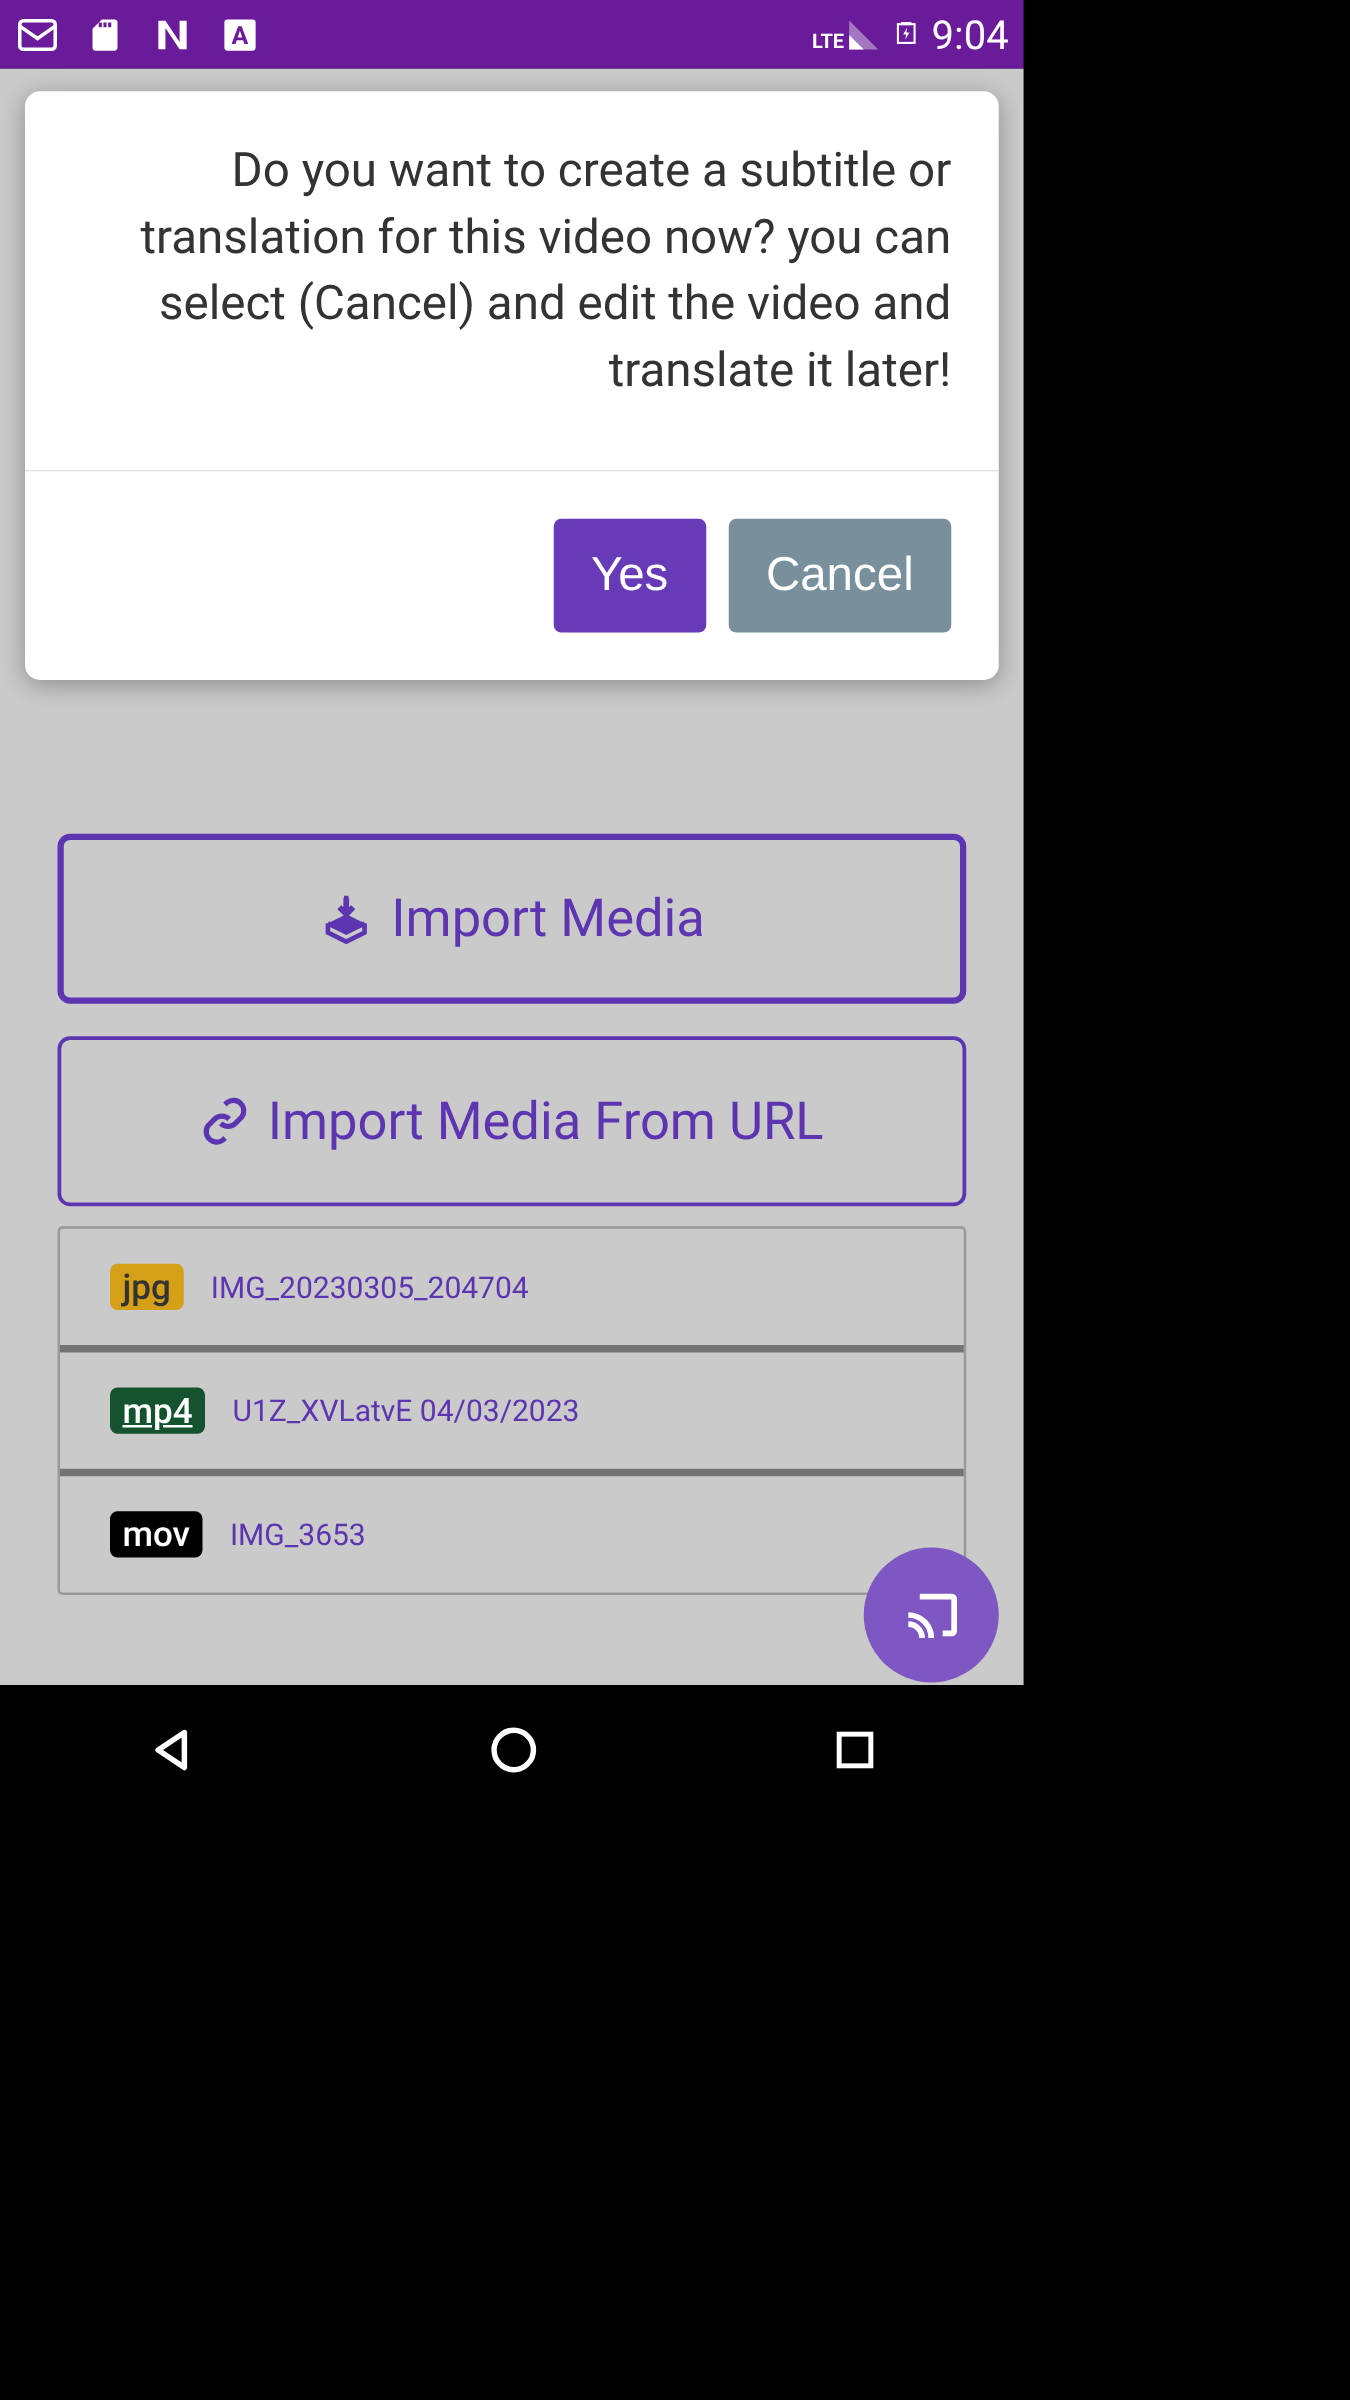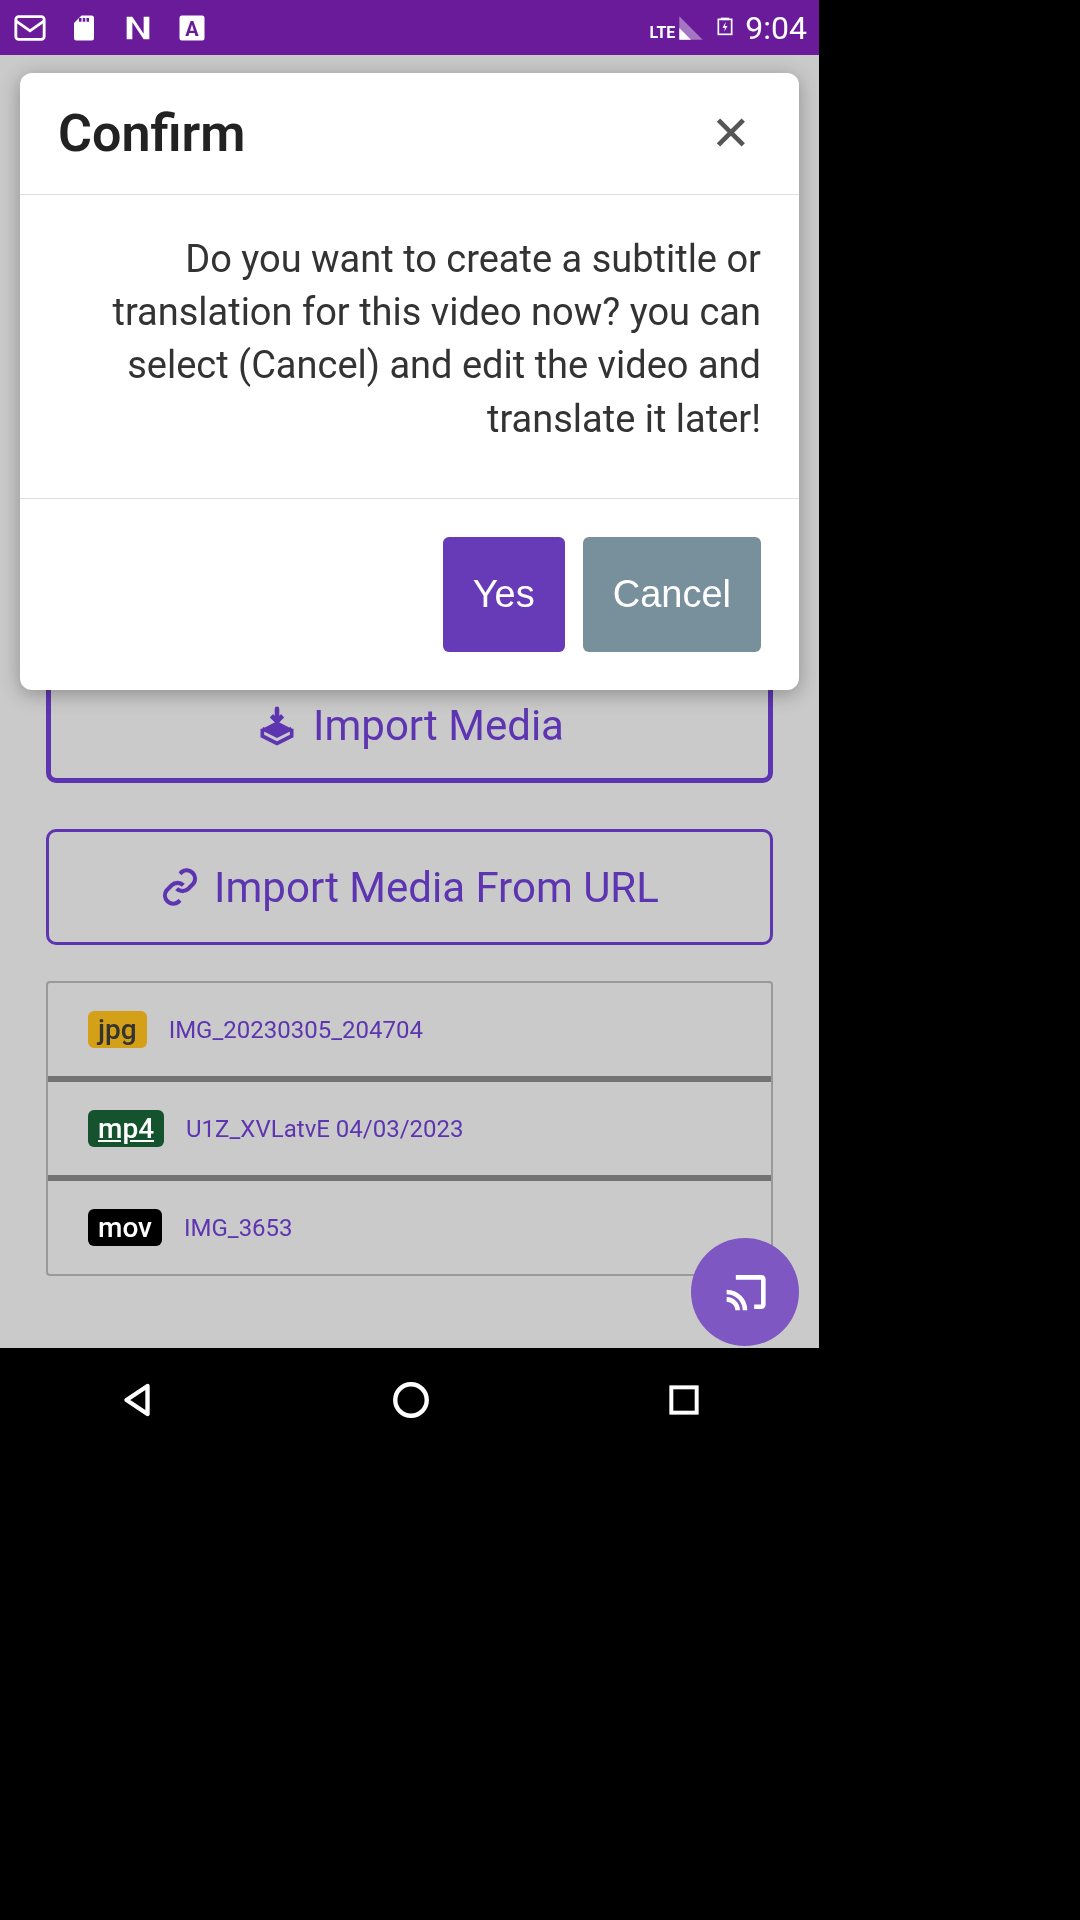--- a/index.html
+++ b/index.html
@@ -100,21 +100,21 @@
       border-bottom: 1px solid #e0e0e0;
       text-align: right;
     }
     .modal-footer {
       display: flex;
       justify-content: flex-end;
       gap: 18px;
       padding: 38px 38px;
     }
     .btn {
-      padding: 36px 30px;
+      padding: 24px 30px;
       font-size: 38px;
       border: none;
       border-radius: 6px;
       cursor: pointer;
     }
     .btn-yes {
       background: #673ab7;
       color: white;
     }
     .btn-cancel {
@@ -124,21 +124,21 @@
     .bg-button {
       margin: 0 46px;
       border: 3px solid #5e35b1;
       border-radius: 10px;
       display: flex;
       align-items: center;
       justify-content: center;
       gap: 14px;
       color: #5e35b1;
       font-size: 42px;
-      height: 116px;
+      height: 136px;
       background: transparent;
       margin-bottom: 38px;
     }
     .bg-button-thick {
       border-width: 5px;
       position: absolute;
       left: 0;
       right: 0;
       top: 612px;
     }
@@ -299,24 +299,20 @@
   </div>
 
   <div class="fab">
     <svg viewBox="0 0 24 24" width="44" height="44" fill="none" stroke="white" stroke-width="2.5">
       <path d="M2 16a6 6 0 016 6M2 12a10 10 0 0110 10M2 20h.01M7 4h14a1 1 0 011 1v14a1 1 0 01-1 1h-4"></path>
     </svg>
   </div>
 
   <div class="modal-overlay">
     <div class="modal">
-      <div class="modal-header">
-        <span class="modal-title">Confirm</span>
-        <span class="modal-close">✕</span>
-      </div>
       <div class="modal-body">Do you want to create a subtitle or translation for this video now? you can select (Cancel) and edit the video and translate it later!</div>
       <div class="modal-footer">
         <button class="btn btn-yes">Yes</button>
         <button class="btn btn-cancel">Cancel</button>
       </div>
     </div>
   </div>
 </div>
 
 <div class="nav-bar">

